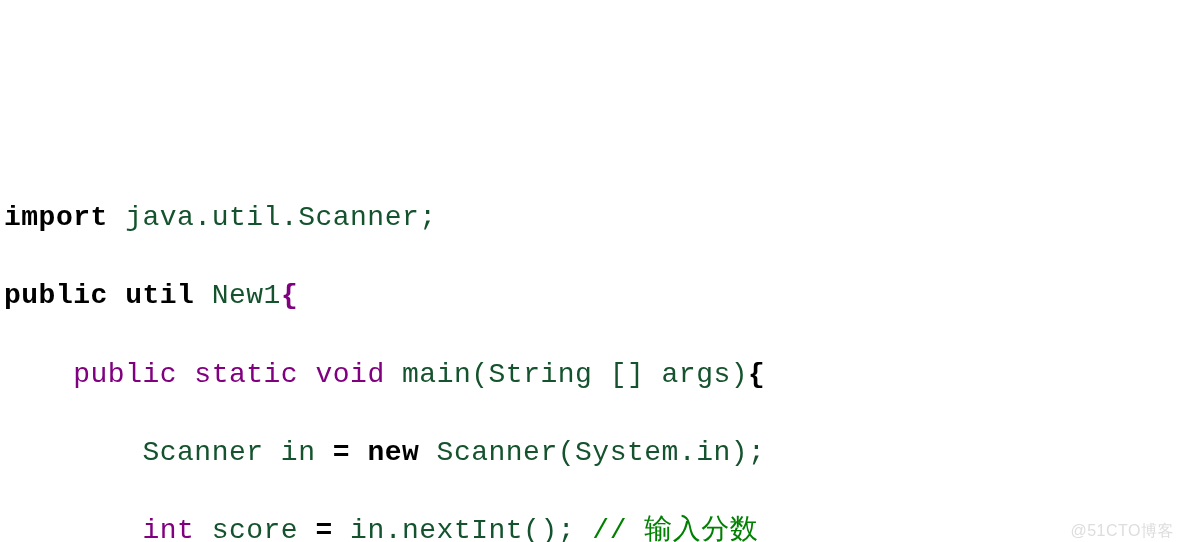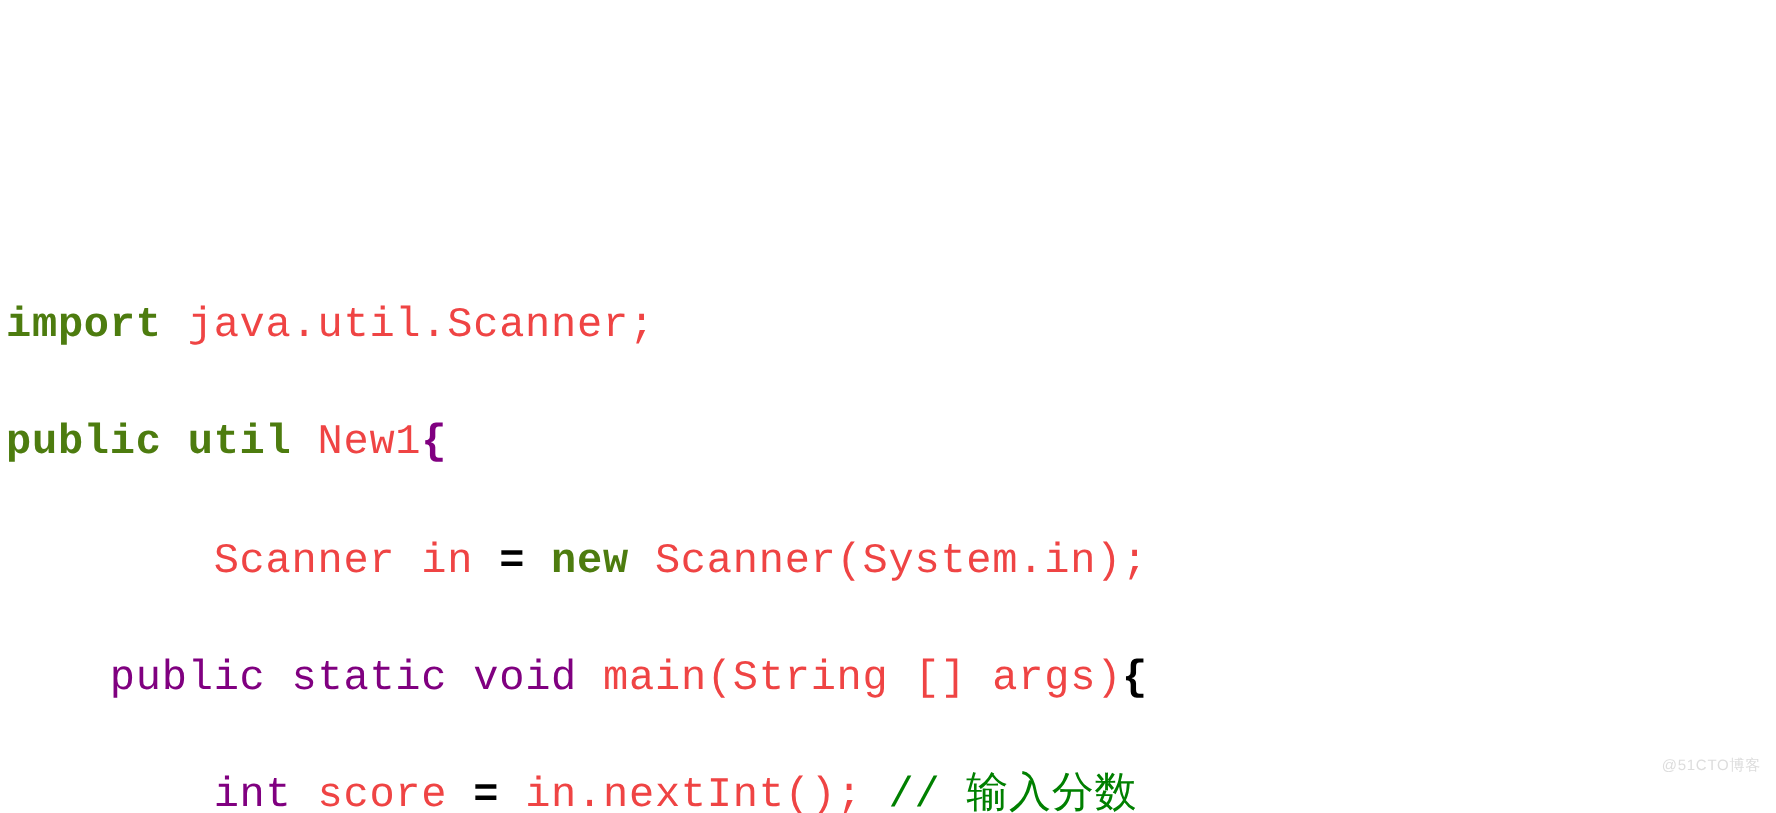--- a/index.html
+++ b/index.html
@@ -13,63 +13,63 @@
       line-height: 1.4;
       background: #ffffff;
       padding: 2px 4px;
       white-space: pre;
       letter-spacing: 0.5px;
     }
     .code-line {
       display: block;
     }
     .keyword {
-      color: #4d7c0f;
+      color: #000000;
       font-weight: bold;
     }
     .type {
       color: #800080;
     }
     .plain {
-      color: #ef4444;
+      color: #14532d;
     }
     .comment {
       color: #008000;
     }
     .operator {
       color: #000000;
       font-weight: bold;
     }
     .brace-purple {
       color: #800080;
       font-weight: bold;
     }
     .brace-black {
       color: #000000;
       font-weight: bold;
     }
     .watermark {
       position: fixed;
-      bottom: 24px;
+      bottom: 0;
       right: 10px;
-      font-size: 10px;
+      font-size: 16px;
       color: #dddddd;
       font-family: Arial, sans-serif;
     }
   </style>
 </head>
 <body>
 
 
 
 <div>
 <span class="code-line"><span class="keyword">import</span><span class="plain"> java.util.Scanner;</span></span>
 <span class="code-line"><span class="keyword">public</span> <span class="keyword">util</span><span class="plain"> New1</span><span class="brace-purple">{</span></span>
+<span class="code-line"><span>    </span><span class="type">public</span> <span class="type">static</span> <span class="type">void</span><span class="plain"> main</span><span class="plain">(String [] args)</span><span class="brace-black">{</span></span>
 <span class="code-line"><span>        </span><span class="plain">Scanner in </span><span class="operator">=</span><span class="keyword"> new</span><span class="plain"> Scanner(System.in);</span></span>
-<span class="code-line"><span>    </span><span class="type">public</span> <span class="type">static</span> <span class="type">void</span><span class="plain"> main</span><span class="plain">(String [] args)</span><span class="brace-black">{</span></span>
 <span class="code-line"><span>        </span><span class="type">int</span><span class="plain"> score </span><span class="operator">=</span><span class="plain"> in.nextInt(); </span><span class="comment">// 输入分数</span></span>
 
 
 
 
 
 
 
 
 

